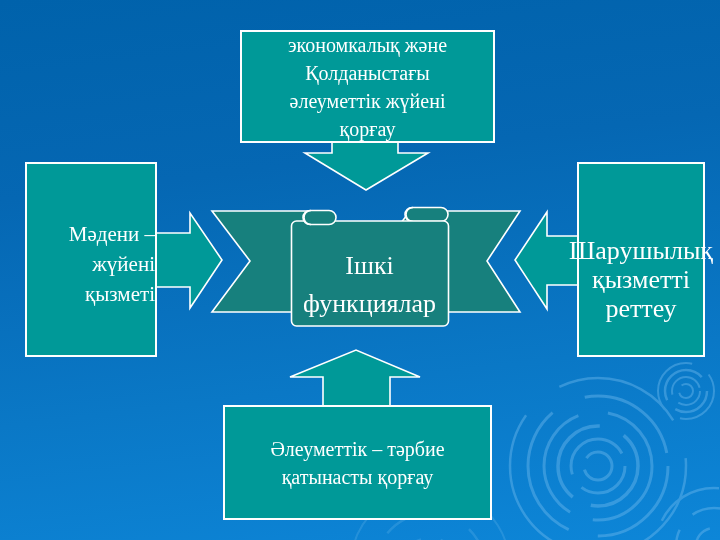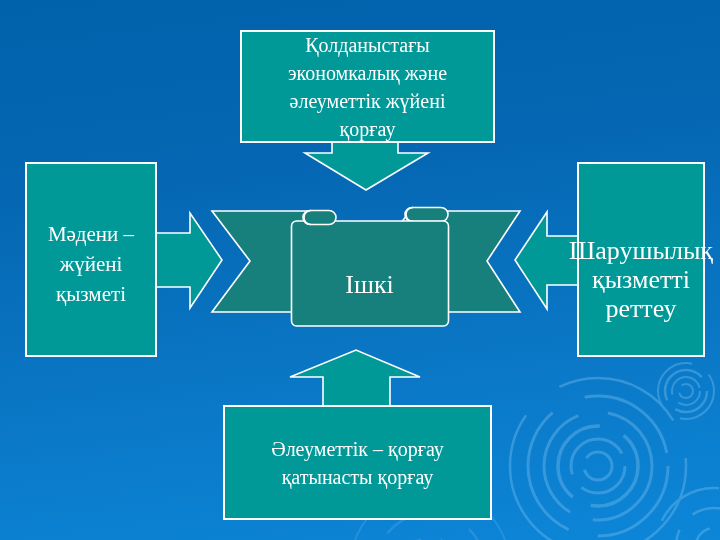--- a/index.html
+++ b/index.html
@@ -16,21 +16,21 @@
     position:absolute;
     background:#009998;
     border:2px solid #ffffff;
     box-sizing:border-box;
     display:flex;flex-direction:column;
     align-items:center;justify-content:center;
     color:#ffffff;text-align:center;
   }
   .tealbox span{display:block;white-space:nowrap;}
   .box-top   {left:240px;top:30px;width:255px;height:113px;font-size:20px;line-height:28px;}
-  .box-left  {left:25px;top:162px;width:132px;height:195px;font-size:21px;line-height:30px;padding-top:8px;}
+  .box-left  {left:25px;top:162px;width:132px;height:195px;font-size:21px;line-height:30px;padding-top:8px;align-items:flex-end;}
   .box-right {left:577px;top:162px;width:128px;height:195px;font-size:26px;line-height:29px;padding-top:40px;}
   .box-bottom{left:223px;top:405px;width:269px;height:115px;font-size:20px;line-height:28px;}
   .scroll-text{
     position:absolute;left:291px;top:221px;width:157px;height:127px;
     display:flex;flex-direction:column;align-items:center;justify-content:center;
     color:#ffffff;text-align:center;font-size:26px;line-height:38px;
   }
   .scroll-text span{display:block;white-space:nowrap;}
 </style>
 </head>
@@ -72,40 +72,41 @@
     <g>
       <rect class="outlined" x="405" y="207.5" width="43" height="14" rx="7" fill="#17807d"></rect>
       <path d="M413,207.5 a7,7 0 0 0 0,14" fill="none" class="outlined"></path>
       <rect class="outlined" x="291.5" y="221" width="157" height="105" rx="5" fill="#17807d"></rect>
       <rect class="outlined" x="303" y="210.5" width="33" height="14" rx="7" fill="#17807d"></rect>
       <path d="M311,210.5 a7,7 0 0 0 0,14" fill="none" class="outlined"></path>
     </g>
   </svg>
 
   <div class="tealbox box-top">
+    <span>экономкалық және</span>
     <span>Қолданыстағы</span>
-    <span>экономкалық және</span>
     <span>әлеуметтік жүйені</span>
     <span>қорғау</span>
   </div>
 
   <div class="tealbox box-left">
     <span>Мәдени –</span>
     <span>жүйені</span>
     <span>қызметі</span>
   </div>
 
   <div class="tealbox box-right">
     <span>Шарушылық</span>
     <span>қызметті</span>
     <span>реттеу</span>
   </div>
 
   <div class="tealbox box-bottom">
-    <span>Әлеуметтік – қорғау</span>
+    <span>Әлеуметтік – тәрбие</span>
     <span>қатынасты қорғау</span>
   </div>
 
   <div class="scroll-text">
     <span>Ішкі</span>
+    <span>функциялар</span>
   </div>
 
 </div>
 
 </body></html>

